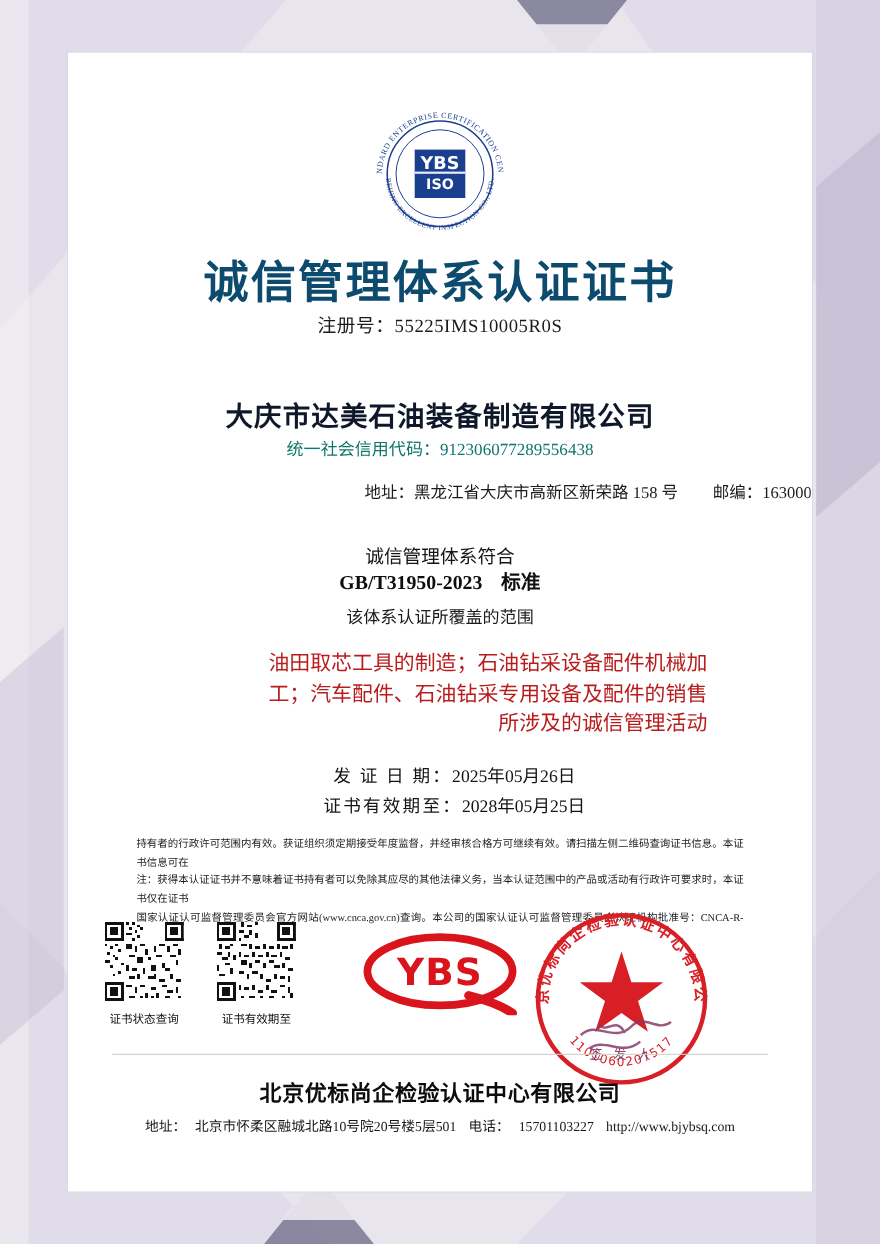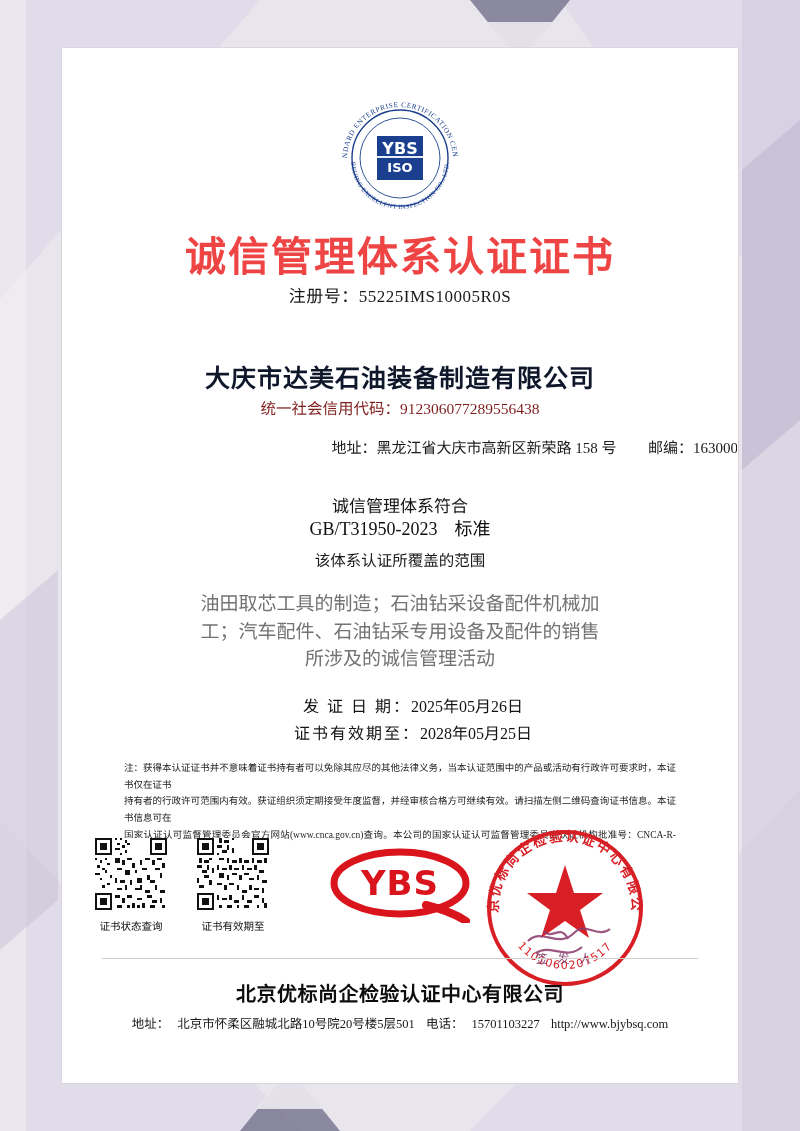--- a/index.html
+++ b/index.html
@@ -49,21 +49,21 @@
   .logo-svg { display: block; }
 
   
   #main-title {
     position: absolute; left: 0; right: 0; top: 175px;
     text-align: center;
     font-family: "DejaVu Serif", "Liberation Serif", serif;
     font-size: 41px;
     font-weight: 700;
     letter-spacing: 2px;
-    color: #ef4444;
+    color: #0c4a6e;
   }
   #reg-no {
     position: absolute; left: 0; right: 0; top: 234px;
     text-align: center;
     font-size: 17px;
     color: #1b1b1b;
     letter-spacing: .5px;
   }
   #hereby {
     position: absolute; left: 0; right: 0; top: 268px;
@@ -78,53 +78,53 @@
     text-align: center;
     font-size: 25px;
     font-weight: 700;
     letter-spacing: 1px;
     color: #0f172a;
   }
   #credit-code {
     position: absolute; left: 0; right: 0; top: 348px;
     text-align: center;
     font-size: 15.5px;
-    color: #7f1d1d;
+    color: #0f766e;
   }
   #address-line {
     position: absolute; left: 0; right: 0; top: 388px;
     text-align: right;
     font-size: 15px;
     color: #1b1b1b;
   }
   #conform-line {
     position: absolute; left: 0; right: 0; top: 444px;
     text-align: center;
     font-size: 17px;
     color: #151515;
   }
   #standard-line {
     position: absolute; left: 0; right: 0; top: 466px;
     text-align: center;
     font-size: 18px;
-    font-weight: 400;
+    font-weight: 700;
     color: #0e0e0e;
   }
   #scope-intro {
     position: absolute; left: 0; right: 0; top: 500px;
     text-align: center;
     font-size: 15.5px;
     color: #1b1b1b;
   }
   #scope-body {
     position: absolute; left: 95px; right: 95px; top: 542px;
-    text-align: center;
+    text-align: right;
     font-size: 19px;
     line-height: 1.45;
-    color: #737373;
+    color: #b91c1c;
   }
   #dates {
     position: absolute; left: 0; right: 0; top: 645px;
     text-align: center;
     font-size: 16px;
     color: #141414;
     line-height: 1.7;
     margin-left: 26px;
   }
   .date-row { display: block; }
@@ -278,22 +278,22 @@
     <div id="dates">
       <span class="date-row">
         <span class="date-label">发  证  日  期：</span><span>2025年05月26日</span>
       </span>
       <span class="date-row">
         <span class="date-label">证书有效期至：</span><span>2028年05月25日</span>
       </span>
     </div>
 
     <div id="note-block">
+      <span class="nline">持有者的行政许可范围内有效。获证组织须定期接受年度监督，并经审核合格方可继续有效。请扫描左侧二维码查询证书信息。本证书信息可在</span>
       <span class="nline">注：获得本认证证书并不意味着证书持有者可以免除其应尽的其他法律义务，当本认证范围中的产品或活动有行政许可要求时，本证书仅在证书</span>
-      <span class="nline">持有者的行政许可范围内有效。获证组织须定期接受年度监督，并经审核合格方可继续有效。请扫描左侧二维码查询证书信息。本证书信息可在</span>
       <span class="nline">国家认证认可监督管理委员会官方网站(www.cnca.gov.cn)查询。本公司的国家认证认可监督管理委员会认证机构批准号：CNCA-R-2019-552。</span>
     </div>
 
     <div class="qr-group" id="qr-left">
       <div class="qr-box">
         <svg width="72" height="72" viewBox="0 0 29 29" shape-rendering="crispEdges">
           <rect width="29" height="29" fill="#fff"></rect>
           <g fill="#111">
             <rect x="0" y="0" width="7" height="1"></rect>
               <rect x="0" y="6" width="7" height="1"></rect>

